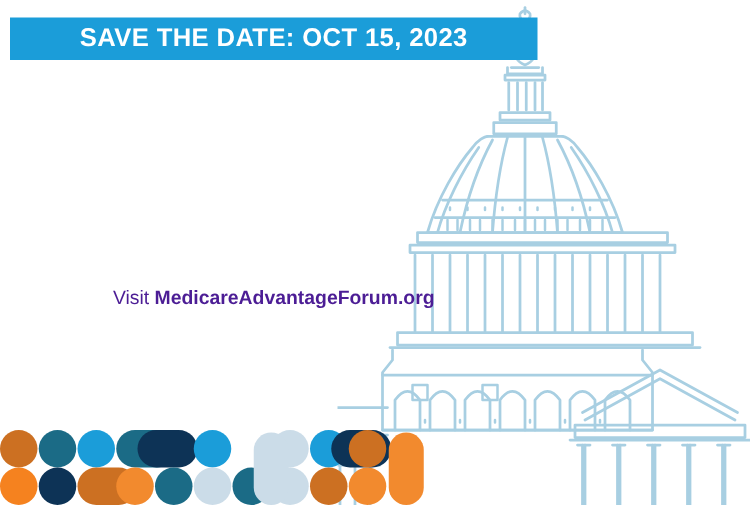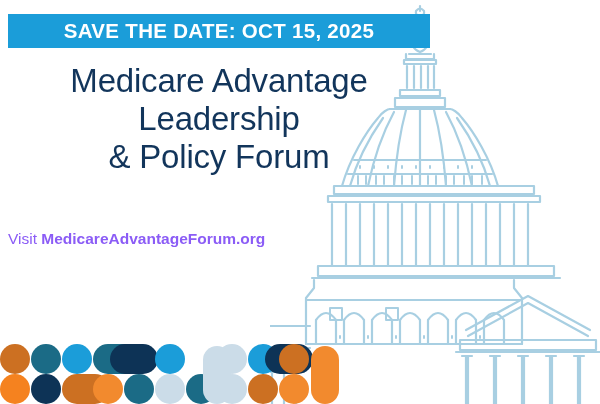--- a/index.html
+++ b/index.html
@@ -63,21 +63,22 @@
     display: block;
     white-space: nowrap;
   }
 
   
   #visit-block {
     position: absolute;
     left: 8px;
     top: 228px;
     width: 422px;
-    color: #8b5cf6;
+    text-align: center;
+    color: #4c1d95;
     font-size: 15.5px;
     line-height: 22px;
   }
   #visit-block .visit-line { display: block; white-space: nowrap; }
   #visit-block .site-url { font-weight: bold; }
 
   
   #dot-pattern {
     position: absolute;
     left: 0;
@@ -207,28 +208,23 @@
         <rect x="116" y="308" width="12" height="12"></rect>
       </g>
 
       <g>
         <path d="M-20 330 l0 -4 l60 0"></path>
       </g>
     </g>
   </svg>
 
   <div id="save-the-date-banner">
-    <span class="banner-text">SAVE THE DATE: OCT 15, 2025</span>
+    <span class="banner-text">SAVE THE DATE: OCT 15, 2023</span>
   </div>
 
-  <div id="headline">
-    <span class="line">Medicare Advantage</span>
-    <span class="line">Leadership</span>
-    <span class="line">&amp; Policy Forum</span>
-  </div>
 
   <div id="visit-block">
     <span class="visit-line">
       <span>Visit </span><span class="site-url">MedicareAdvantageForum.org</span>
     </span>
   </div>
 
   <svg id="dot-pattern" viewBox="0 0 340 60" width="340" height="60" xmlns="http://www.w3.org/2000/svg" aria-hidden="true">
 
     <g>

